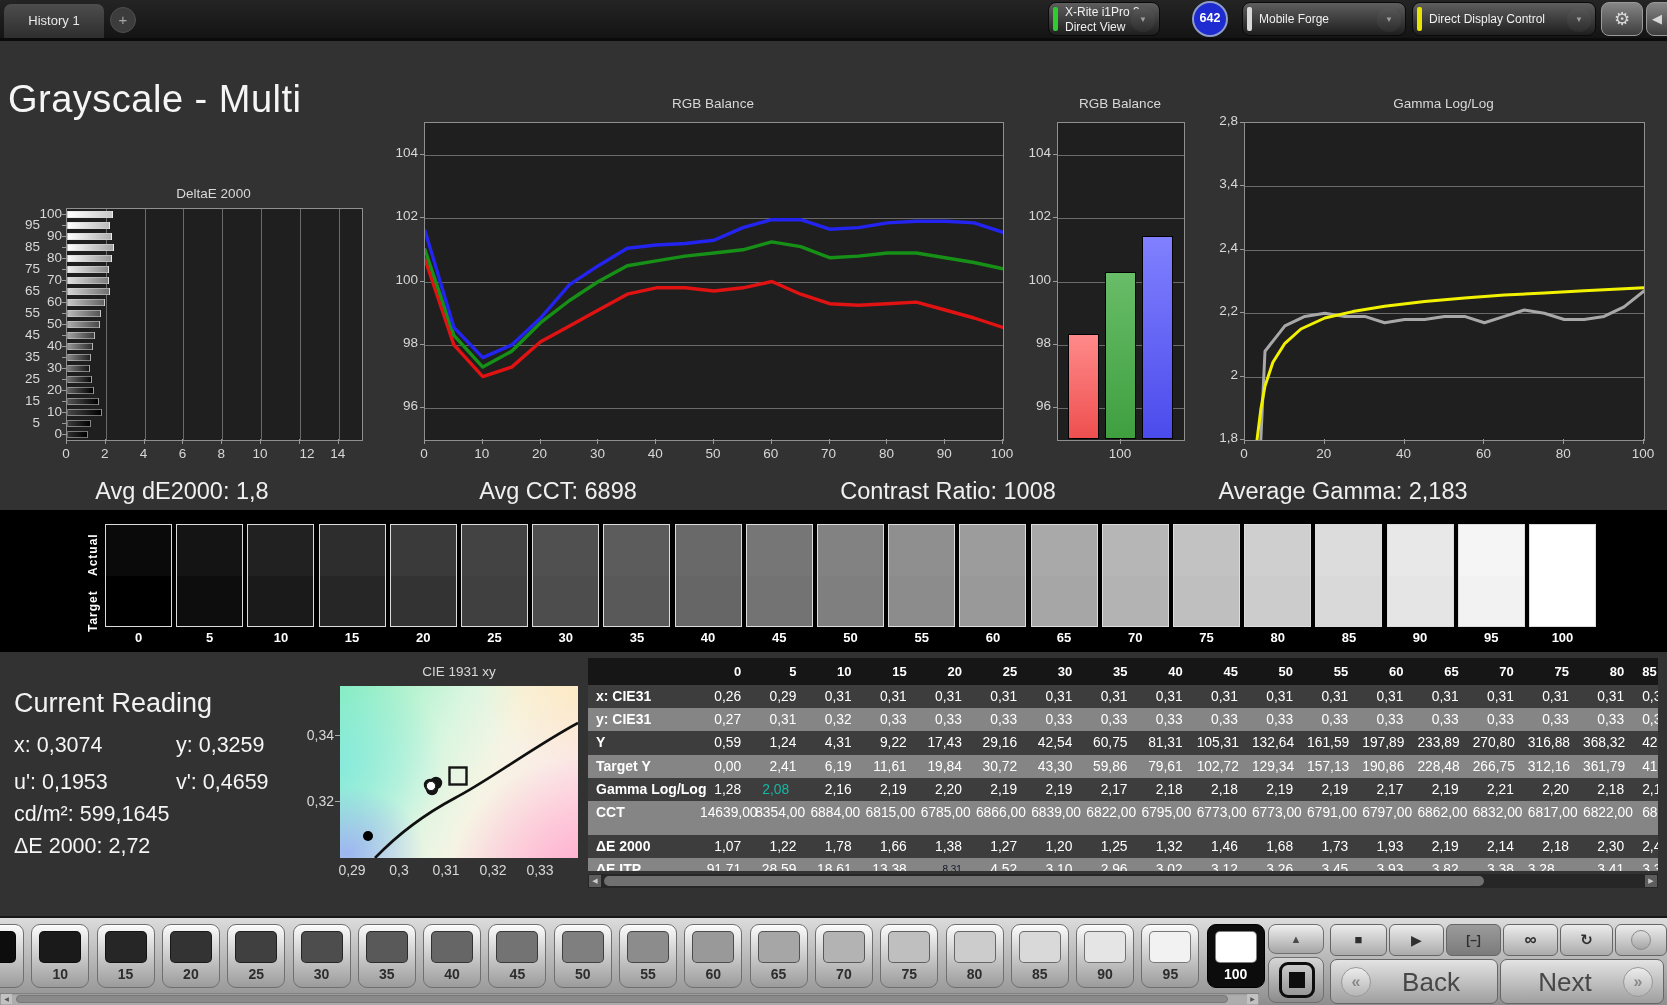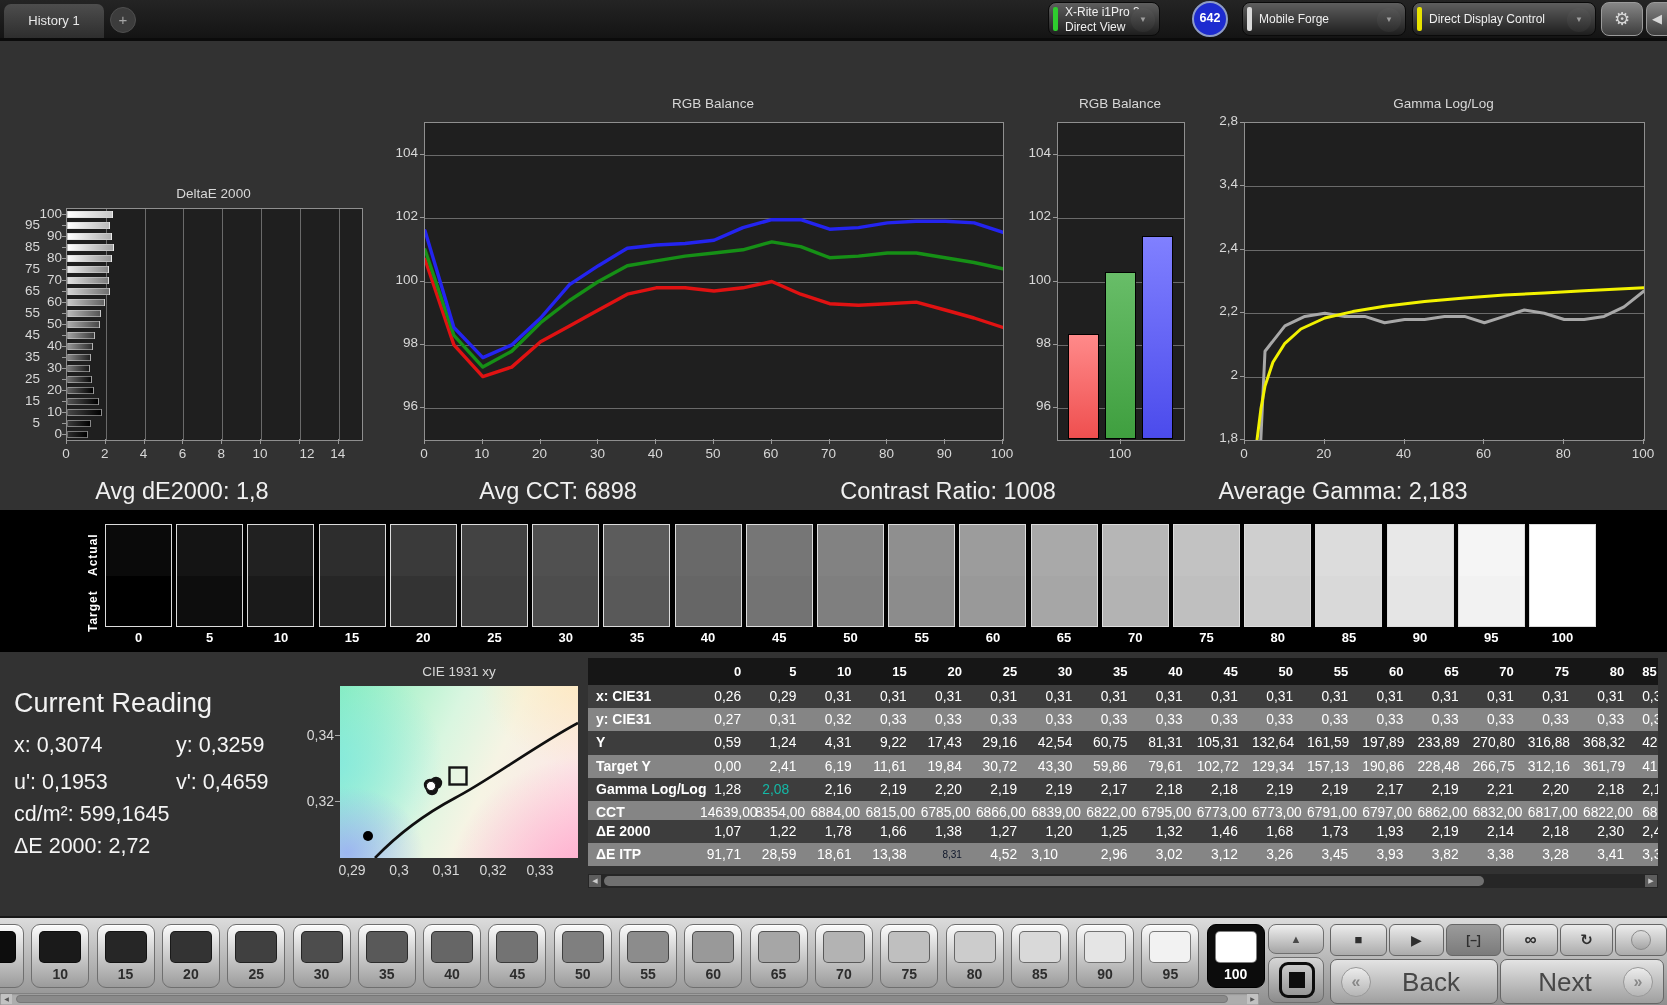--- a/index.html
+++ b/index.html
@@ -77,20 +77,21 @@
 
     <div class="icon-btn" style="left:1601px;width:42px;font-size:18px;line-height:32px;">
       <span>⚙</span>
     </div>
     <div class="icon-btn" style="left:1646px;width:36px;font-size:13px;line-height:32px;text-align:left;padding-left:5px;">
       <span>◀</span>
     </div>
   </div>
   <div id="divider"></div>
 
+  <div id="page-title-el">Grayscale - Multi</div>
 
   <div id="charts-root">
       <div style="position: absolute; left: 66px; top: 208px; width: 295px; height: 231px;">
         <div style="position: absolute; left: 0px; top: -22px; width: 295px; text-align: center; font-size: 13.5px; color: rgb(216, 216, 216);">DeltaE 2000</div>
         <div style="position: absolute; left: 0px; top: 0px; width: 295px; height: 231px; background: rgb(31, 31, 31); border: 1px solid rgb(143, 143, 143); overflow: hidden;">
           <div style="position: absolute; left: 38.8px; top: 0px; width: 1px; height: 231px; background: rgb(106, 106, 106);"></div>
           <div style="position: absolute; left: 77.6px; top: 0px; width: 1px; height: 231px; background: rgb(106, 106, 106);"></div>
           <div style="position: absolute; left: 116.4px; top: 0px; width: 1px; height: 231px; background: rgb(106, 106, 106);"></div>
           <div style="position: absolute; left: 155.3px; top: 0px; width: 1px; height: 231px; background: rgb(106, 106, 106);"></div>
           <div style="position: absolute; left: 194.1px; top: 0px; width: 1px; height: 231px; background: rgb(106, 106, 106);"></div>
@@ -557,21 +558,21 @@
         <div style="flex: 0 0 auto; width: 55.2px; line-height: 23.2px; font-size: 13.8px; color: rgb(255, 255, 255); box-sizing: border-box; white-space: nowrap; text-align: right; padding-right: 14px;">2,18</div>
         <div style="flex: 0 0 auto; width: 55.2px; line-height: 23.2px; font-size: 13.8px; color: rgb(255, 255, 255); box-sizing: border-box; white-space: nowrap; text-align: right; padding-right: 14px;">2,19</div>
         <div style="flex: 0 0 auto; width: 55.2px; line-height: 23.2px; font-size: 13.8px; color: rgb(255, 255, 255); box-sizing: border-box; white-space: nowrap; text-align: right; padding-right: 14px;">2,19</div>
         <div style="flex: 0 0 auto; width: 55.2px; line-height: 23.2px; font-size: 13.8px; color: rgb(255, 255, 255); box-sizing: border-box; white-space: nowrap; text-align: right; padding-right: 14px;">2,17</div>
         <div style="flex: 0 0 auto; width: 55.2px; line-height: 23.2px; font-size: 13.8px; color: rgb(255, 255, 255); box-sizing: border-box; white-space: nowrap; text-align: right; padding-right: 14px;">2,19</div>
         <div style="flex: 0 0 auto; width: 55.2px; line-height: 23.2px; font-size: 13.8px; color: rgb(255, 255, 255); box-sizing: border-box; white-space: nowrap; text-align: right; padding-right: 14px;">2,21</div>
         <div style="flex: 0 0 auto; width: 55.2px; line-height: 23.2px; font-size: 13.8px; color: rgb(255, 255, 255); box-sizing: border-box; white-space: nowrap; text-align: right; padding-right: 14px;">2,20</div>
         <div style="flex: 0 0 auto; width: 55.2px; line-height: 23.2px; font-size: 13.8px; color: rgb(255, 255, 255); box-sizing: border-box; white-space: nowrap; text-align: right; padding-right: 14px;">2,18</div>
         <div style="flex: 0 0 auto; width: 55.2px; line-height: 23.2px; font-size: 13.8px; color: rgb(255, 255, 255); box-sizing: border-box; white-space: nowrap; text-align: left; padding-left: 4px;">2,18</div>
       </div>
-      <div style="display: flex; height: 19px; background: rgb(133, 133, 133);">
+      <div style="display: flex; height: 34px; background: rgb(133, 133, 133);">
         <div style="flex: 0 0 auto; width: 112px; line-height: 23.2px; padding-left: 8px; font-size: 14px; font-weight: bold; color: rgb(255, 255, 255); box-sizing: border-box; white-space: nowrap;">CCT</div>
         <div style="flex: 0 0 auto; width: 55.2px; line-height: 23.2px; font-size: 13.8px; color: rgb(255, 255, 255); box-sizing: border-box; white-space: nowrap; text-align: right; padding-right: 14px;">14639,00</div>
         <div style="flex: 0 0 auto; width: 55.2px; line-height: 23.2px; font-size: 13.8px; color: rgb(255, 255, 255); box-sizing: border-box; white-space: nowrap; text-align: right; padding-right: 14px;">8354,00</div>
         <div style="flex: 0 0 auto; width: 55.2px; line-height: 23.2px; font-size: 13.8px; color: rgb(255, 255, 255); box-sizing: border-box; white-space: nowrap; text-align: right; padding-right: 14px;">6884,00</div>
         <div style="flex: 0 0 auto; width: 55.2px; line-height: 23.2px; font-size: 13.8px; color: rgb(255, 255, 255); box-sizing: border-box; white-space: nowrap; text-align: right; padding-right: 14px;">6815,00</div>
         <div style="flex: 0 0 auto; width: 55.2px; line-height: 23.2px; font-size: 13.8px; color: rgb(255, 255, 255); box-sizing: border-box; white-space: nowrap; text-align: right; padding-right: 14px;">6785,00</div>
         <div style="flex: 0 0 auto; width: 55.2px; line-height: 23.2px; font-size: 13.8px; color: rgb(255, 255, 255); box-sizing: border-box; white-space: nowrap; text-align: right; padding-right: 14px;">6866,00</div>
         <div style="flex: 0 0 auto; width: 55.2px; line-height: 23.2px; font-size: 13.8px; color: rgb(255, 255, 255); box-sizing: border-box; white-space: nowrap; text-align: right; padding-right: 14px;">6839,00</div>
         <div style="flex: 0 0 auto; width: 55.2px; line-height: 23.2px; font-size: 13.8px; color: rgb(255, 255, 255); box-sizing: border-box; white-space: nowrap; text-align: right; padding-right: 14px;">6822,00</div>
         <div style="flex: 0 0 auto; width: 55.2px; line-height: 23.2px; font-size: 13.8px; color: rgb(255, 255, 255); box-sizing: border-box; white-space: nowrap; text-align: right; padding-right: 14px;">6795,00</div>
@@ -607,30 +608,30 @@
         <div style="flex: 0 0 auto; width: 55.2px; line-height: 23.2px; font-size: 13.8px; color: rgb(255, 255, 255); box-sizing: border-box; white-space: nowrap; text-align: left; padding-left: 4px;">2,42</div>
       </div>
       <div style="display: flex; height: 23.2px; background: rgb(133, 133, 133);">
         <div style="flex: 0 0 auto; width: 112px; line-height: 23.2px; padding-left: 8px; font-size: 14px; font-weight: bold; color: rgb(255, 255, 255); box-sizing: border-box; white-space: nowrap;">ΔE ITP</div>
         <div style="flex: 0 0 auto; width: 55.2px; line-height: 23.2px; font-size: 13.8px; color: rgb(255, 255, 255); box-sizing: border-box; white-space: nowrap; text-align: right; padding-right: 14px;">91,71</div>
         <div style="flex: 0 0 auto; width: 55.2px; line-height: 23.2px; font-size: 13.8px; color: rgb(255, 255, 255); box-sizing: border-box; white-space: nowrap; text-align: right; padding-right: 14px;">28,59</div>
         <div style="flex: 0 0 auto; width: 55.2px; line-height: 23.2px; font-size: 13.8px; color: rgb(255, 255, 255); box-sizing: border-box; white-space: nowrap; text-align: right; padding-right: 14px;">18,61</div>
         <div style="flex: 0 0 auto; width: 55.2px; line-height: 23.2px; font-size: 13.8px; color: rgb(255, 255, 255); box-sizing: border-box; white-space: nowrap; text-align: right; padding-right: 14px;">13,38</div>
         <div style="flex: 0 0 auto; width: 55.2px; line-height: 23.2px; font-size: 10px; color: #0f172a; box-sizing: border-box; white-space: nowrap; text-align: right; padding-right: 14px;">8,31</div>
         <div style="flex: 0 0 auto; width: 55.2px; line-height: 23.2px; font-size: 13.8px; color: rgb(255, 255, 255); box-sizing: border-box; white-space: nowrap; text-align: right; padding-right: 14px;">4,52</div>
-        <div style="flex: 0 0 auto; width: 55.2px; line-height: 23.2px; font-size: 13.8px; color: rgb(255, 255, 255); box-sizing: border-box; white-space: nowrap; text-align: left; padding-right: 14px;">3,10</div>
+        <div style="flex: 0 0 auto; width: 55.2px; line-height: 23.2px; font-size: 13.8px; color: rgb(255, 255, 255); box-sizing: border-box; white-space: nowrap; text-align: right; padding-right: 14px;">3,10</div>
         <div style="flex: 0 0 auto; width: 55.2px; line-height: 23.2px; font-size: 13.8px; color: rgb(255, 255, 255); box-sizing: border-box; white-space: nowrap; text-align: right; padding-right: 14px;">2,96</div>
         <div style="flex: 0 0 auto; width: 55.2px; line-height: 23.2px; font-size: 13.8px; color: rgb(255, 255, 255); box-sizing: border-box; white-space: nowrap; text-align: right; padding-right: 14px;">3,02</div>
         <div style="flex: 0 0 auto; width: 55.2px; line-height: 23.2px; font-size: 13.8px; color: rgb(255, 255, 255); box-sizing: border-box; white-space: nowrap; text-align: right; padding-right: 14px;">3,12</div>
         <div style="flex: 0 0 auto; width: 55.2px; line-height: 23.2px; font-size: 13.8px; color: rgb(255, 255, 255); box-sizing: border-box; white-space: nowrap; text-align: right; padding-right: 14px;">3,26</div>
         <div style="flex: 0 0 auto; width: 55.2px; line-height: 23.2px; font-size: 13.8px; color: rgb(255, 255, 255); box-sizing: border-box; white-space: nowrap; text-align: right; padding-right: 14px;">3,45</div>
         <div style="flex: 0 0 auto; width: 55.2px; line-height: 23.2px; font-size: 13.8px; color: rgb(255, 255, 255); box-sizing: border-box; white-space: nowrap; text-align: right; padding-right: 14px;">3,93</div>
         <div style="flex: 0 0 auto; width: 55.2px; line-height: 23.2px; font-size: 13.8px; color: rgb(255, 255, 255); box-sizing: border-box; white-space: nowrap; text-align: right; padding-right: 14px;">3,82</div>
         <div style="flex: 0 0 auto; width: 55.2px; line-height: 23.2px; font-size: 13.8px; color: rgb(255, 255, 255); box-sizing: border-box; white-space: nowrap; text-align: right; padding-right: 14px;">3,38</div>
-        <div style="flex: 0 0 auto; width: 55.2px; line-height: 23.2px; font-size: 13.8px; color: rgb(255, 255, 255); box-sizing: border-box; white-space: nowrap; text-align: right; padding-right: 14px;">3,28</div>
+        <div style="flex: 0 0 auto; width: 55.2px; line-height: 23.2px; font-size: 13.8px; color: rgb(255, 255, 255); box-sizing: border-box; white-space: nowrap; padding-right: 14px;">3,28</div>
         <div style="flex: 0 0 auto; width: 55.2px; line-height: 23.2px; font-size: 13.8px; color: rgb(255, 255, 255); box-sizing: border-box; white-space: nowrap; text-align: right; padding-right: 14px;">3,41</div>
         <div style="flex: 0 0 auto; width: 55.2px; line-height: 23.2px; font-size: 13.8px; color: rgb(255, 255, 255); box-sizing: border-box; white-space: nowrap; text-align: left; padding-left: 4px;">3,38</div>
       </div>
     </div>
 
   <div id="bottom-bar">
       <div style="position: absolute; left: -34px; top: 6px; width: 58px; height: 64px; border-radius: 9px; box-sizing: border-box; background: linear-gradient(rgb(251, 251, 251), rgb(155, 155, 155)); border: 1px solid rgb(111, 111, 111); box-shadow: rgb(255, 255, 255) 0px 1px 0px inset;">
         <div style="position: absolute; left: 7px; top: 6px; width: 42px; height: 32px; border-radius: 5px; background: rgb(13, 13, 13); border: 1px solid rgba(0, 0, 0, 0.5); box-sizing: border-box;"></div>
         <div style="position: absolute; left: 0px; bottom: 5px; width: 100%; text-align: center; font-size: 14px; font-weight: bold; color: rgb(45, 45, 45);">5</div>
       </div>

